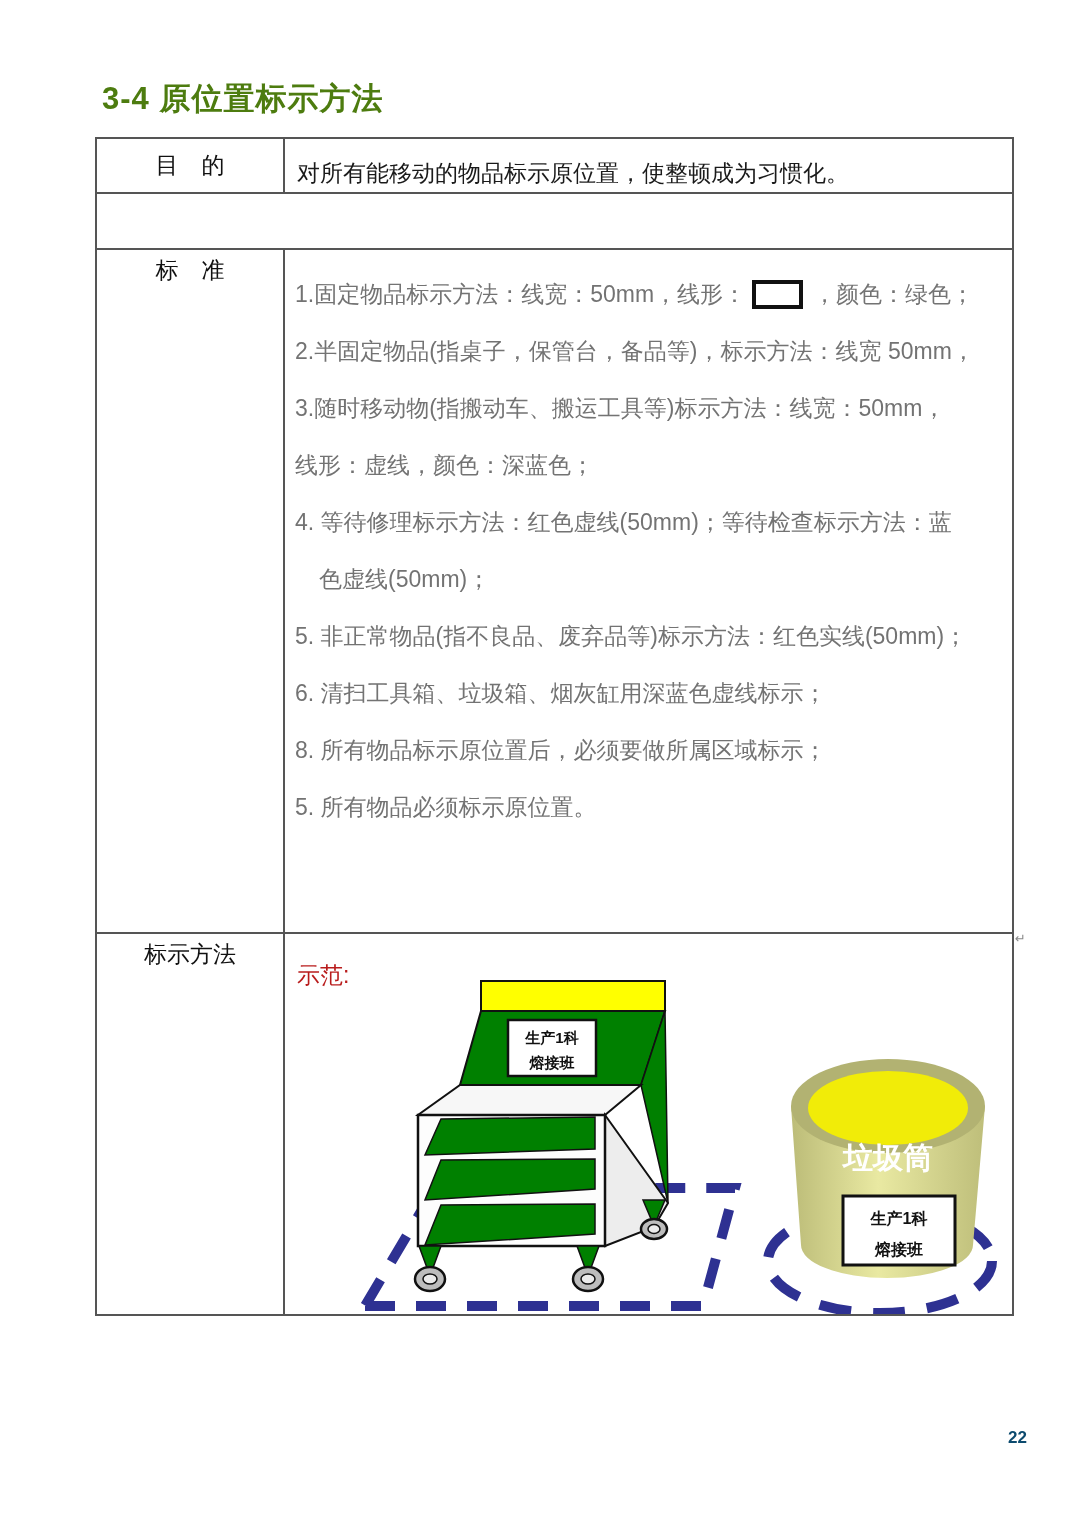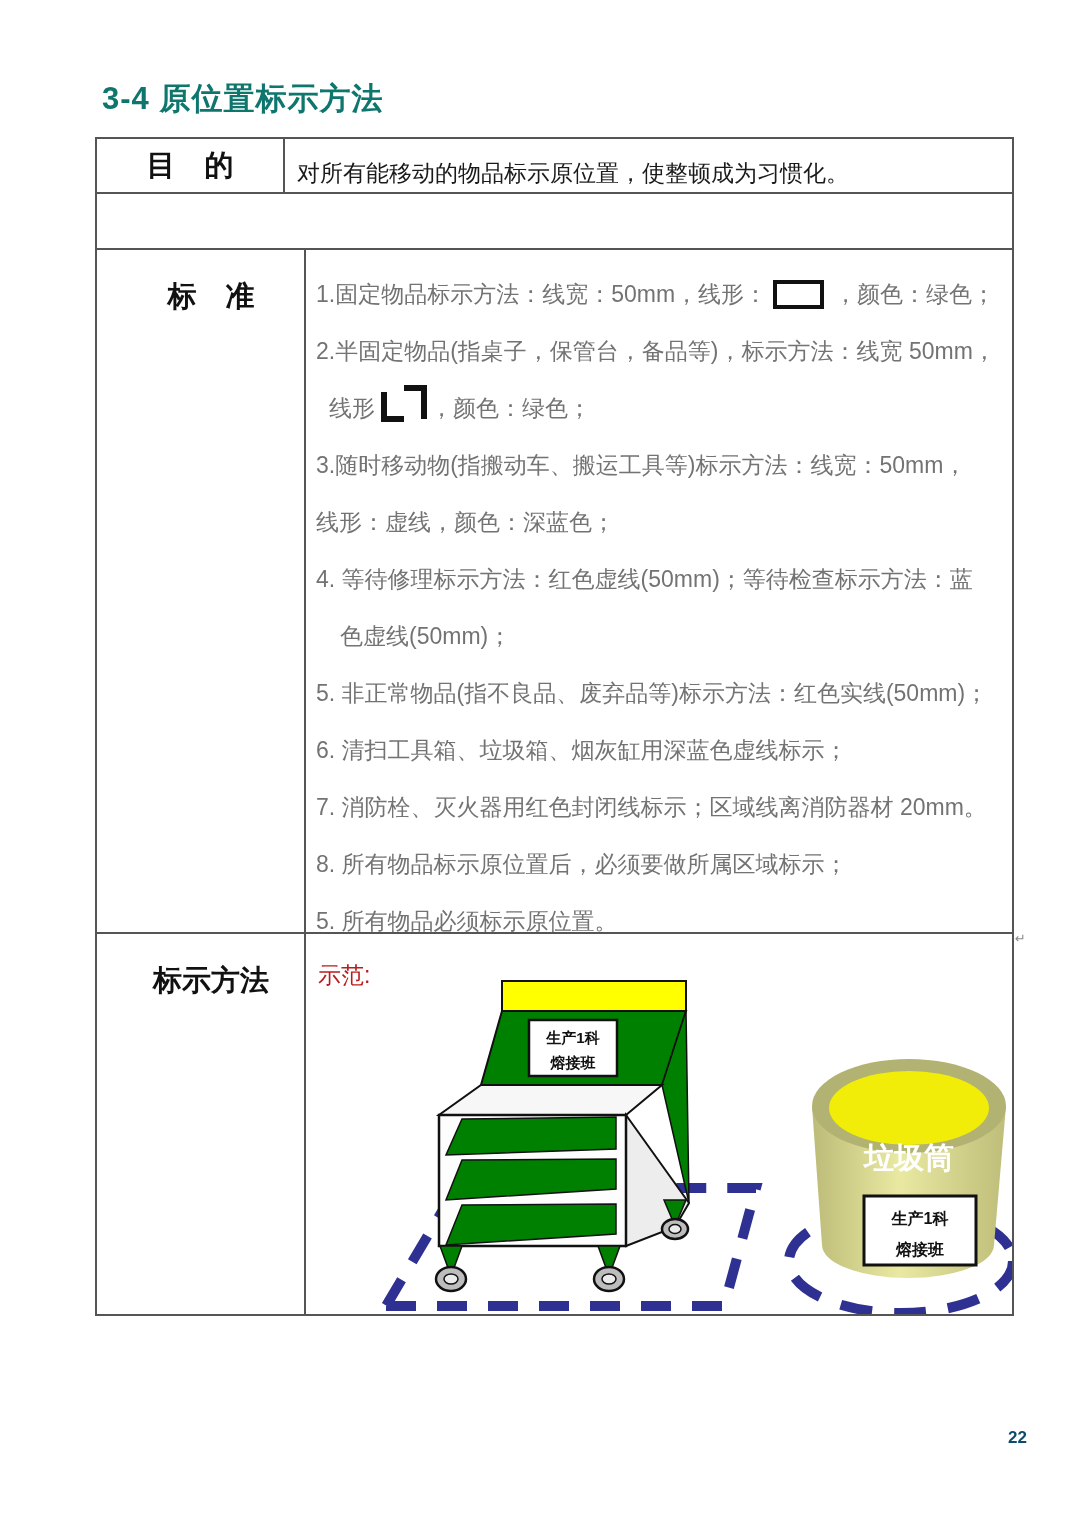--- a/index.html
+++ b/index.html
@@ -3,39 +3,39 @@
 <meta charset="utf-8">
 <style>
   * { margin:0; padding:0; box-sizing:border-box; }
   html,body { background:#ffffff; }
   .page {
     position:relative; width:1080px; height:1527px; background:#ffffff;
     font-family:"Liberation Sans","DejaVu Sans",sans-serif; color:#1a1a1a; overflow:hidden;
   }
   .title {
     position:absolute; left:102px; top:78px;
-    font-size:31px; font-weight:bold; color:#0f766e; letter-spacing:1px;
+    font-size:31px; font-weight:bold; color:#4d7c0f; letter-spacing:1px;
   }
   .doc-table {
     position:absolute; left:95px; top:137px; width:919px;
     border:2px solid #555;
   }
   .t-row { display:flex; width:100%; }
   .t-row + .t-row { border-top:2px solid #555; }
   .row-purpose  { height:53px; }
   .row-object   { height:56px; }
   .row-standard { height:684px; }
   .row-method   { height:382px; }
   .cell-label {
     width:188px; flex:0 0 188px; border-right:2px solid #555;
     display:flex; justify-content:center; align-items:center;
-    font-size:29px; font-weight:bold; color:#111;
+    font-size:23px; font-weight:normal; color:#111;
   }
   .row-standard .cell-label, .row-method .cell-label {
-    align-items:flex-start; padding-top:27px;margin-left:21px;
+    align-items:flex-start; padding-top:5px;
   }
   .cell-content {
     flex:1; position:relative; font-size:23px; white-space:nowrap;
     display:flex; align-items:center; padding-left:12px; overflow:hidden;margin-top:16px;
   }
   .row-standard .cell-content, .row-method .cell-content {
     display:block; padding:0 0 0 10px;
   }
   .std-line { height:57px; line-height:57px; white-space:nowrap; font-size:23px; color:#737373; }
   .indent-sm { padding-left:13px; }
@@ -83,30 +83,26 @@
     <div class="t-row row-object">
     </div>
 
     <div class="t-row row-standard">
       <div class="cell-label">标　准</div>
       <div class="cell-content">
         <div class="std-line">
           <span>1.固定物品标示方法：线宽：50mm，线形：</span><span class="shape-rect"></span><span>，颜色：绿色；</span>
         </div>
         <div class="std-line">2.半固定物品(指桌子，保管台，备品等)，标示方法：线宽 50mm，</div>
-        <div class="std-line indent-sm">
-          <span>线形</span><span class="shape-corner-l"></span><span class="shape-corner-r"></span><span>，颜色：绿色；</span>
-        </div>
         <div class="std-line">3.随时移动物(指搬动车、搬运工具等)标示方法：线宽：50mm，</div>
         <div class="std-line">线形：虚线，颜色：深蓝色；</div>
         <div class="std-line">4. 等待修理标示方法：红色虚线(50mm)；等待检查标示方法：蓝</div>
         <div class="std-line indent-md">色虚线(50mm)；</div>
         <div class="std-line">5. 非正常物品(指不良品、废弃品等)标示方法：红色实线(50mm)；</div>
         <div class="std-line">6. 清扫工具箱、垃圾箱、烟灰缸用深蓝色虚线标示；</div>
-        <div class="std-line">7. 消防栓、灭火器用红色封闭线标示；区域线离消防器材 20mm。</div>
         <div class="std-line">8. 所有物品标示原位置后，必须要做所属区域标示；</div>
         <div class="std-line">5. 所有物品必须标示原位置。</div>
       </div>
     </div>
 
     <div class="t-row row-method">
       <div class="cell-label">标示方法</div>
       <div class="cell-content">
         <span class="demo-caption">示范:</span>
 

